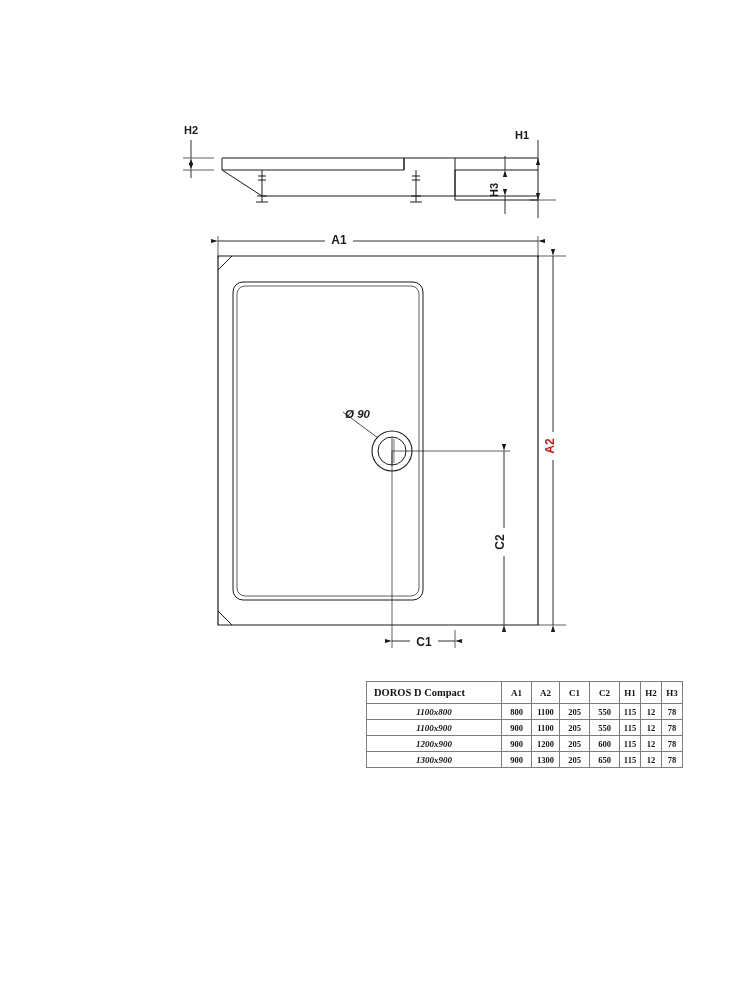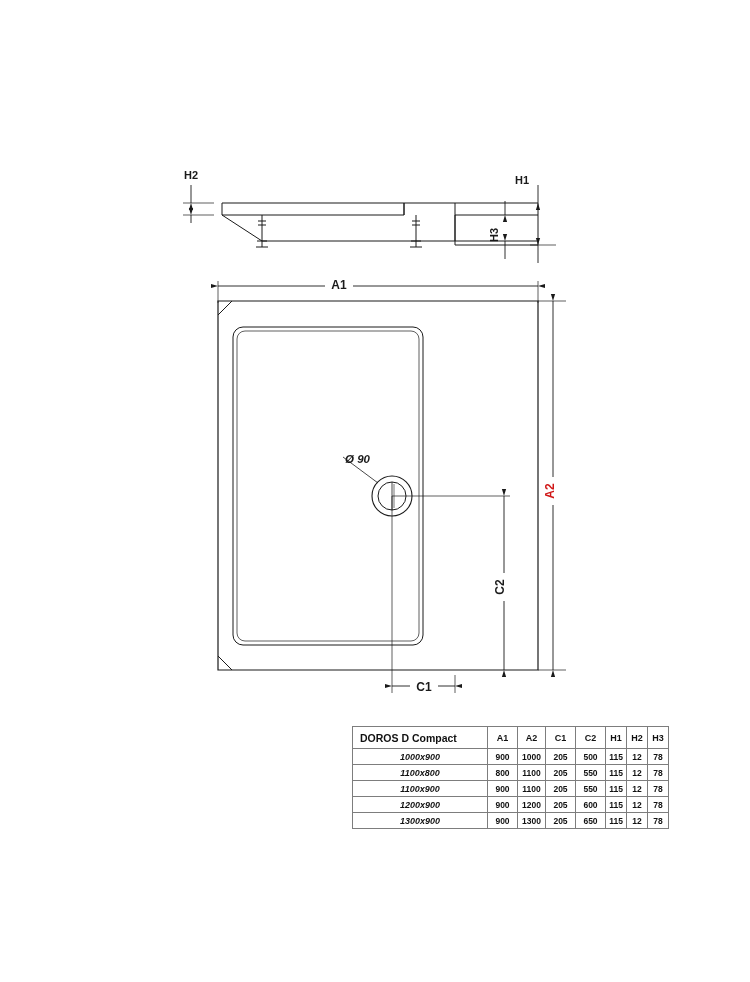--- a/index.html
+++ b/index.html
@@ -11,37 +11,36 @@
     width: 750px;
     height: 982px;
     position: relative;
     font-family: "Liberation Sans", sans-serif;
     color: #1a1a1a;
     overflow: hidden;
   }
   .page {
     position: absolute;
     inset: 0;
-    margin-top: 45px;
   }
   svg.drawing {
     position: absolute;
     left: 0;
     top: 0;
     width: 750px;
     height: 982px;
   }
   
   .spec-table {
     position: absolute;
-    left: 352px;
+    left: 366px;
     top: 681px;
     border-collapse: collapse;
     font-size: 8.5px;
-    font-family: Liberation Sans, sans-serif;
+    font-family: Liberation Serif, serif;
   }
   .spec-table td, .spec-table th {
     border: 1px solid #7d7d7d;
     padding: 0;
     height: 15px;
     text-align: center;
     vertical-align: middle;
     font-weight: bold;
     color: #111;
     background: #ffffff;
@@ -209,30 +208,20 @@
         <td class="head-cell col-b">A2</td>
         <td class="head-cell col-a">C1</td>
         <td class="head-cell col-a">C2</td>
         <td class="head-cell col-h green">H1</td>
         <td class="head-cell col-h green">H2</td>
         <td class="head-cell col-h green">H3</td>
       </tr>
     </thead>
     <tbody>
       <tr>
-        <td class="size-cell">1000x900</td>
-        <td class="val-cell">900</td>
-        <td class="val-cell">1000</td>
-        <td class="val-cell">205</td>
-        <td class="val-cell">500</td>
-        <td class="val-cell">115</td>
-        <td class="val-cell">12</td>
-        <td class="val-cell">78</td>
-      </tr>
-      <tr>
         <td class="size-cell">1100x800</td>
         <td class="val-cell">800</td>
         <td class="val-cell">1100</td>
         <td class="val-cell">205</td>
         <td class="val-cell">550</td>
         <td class="val-cell">115</td>
         <td class="val-cell">12</td>
         <td class="val-cell">78</td>
       </tr>
       <tr>

